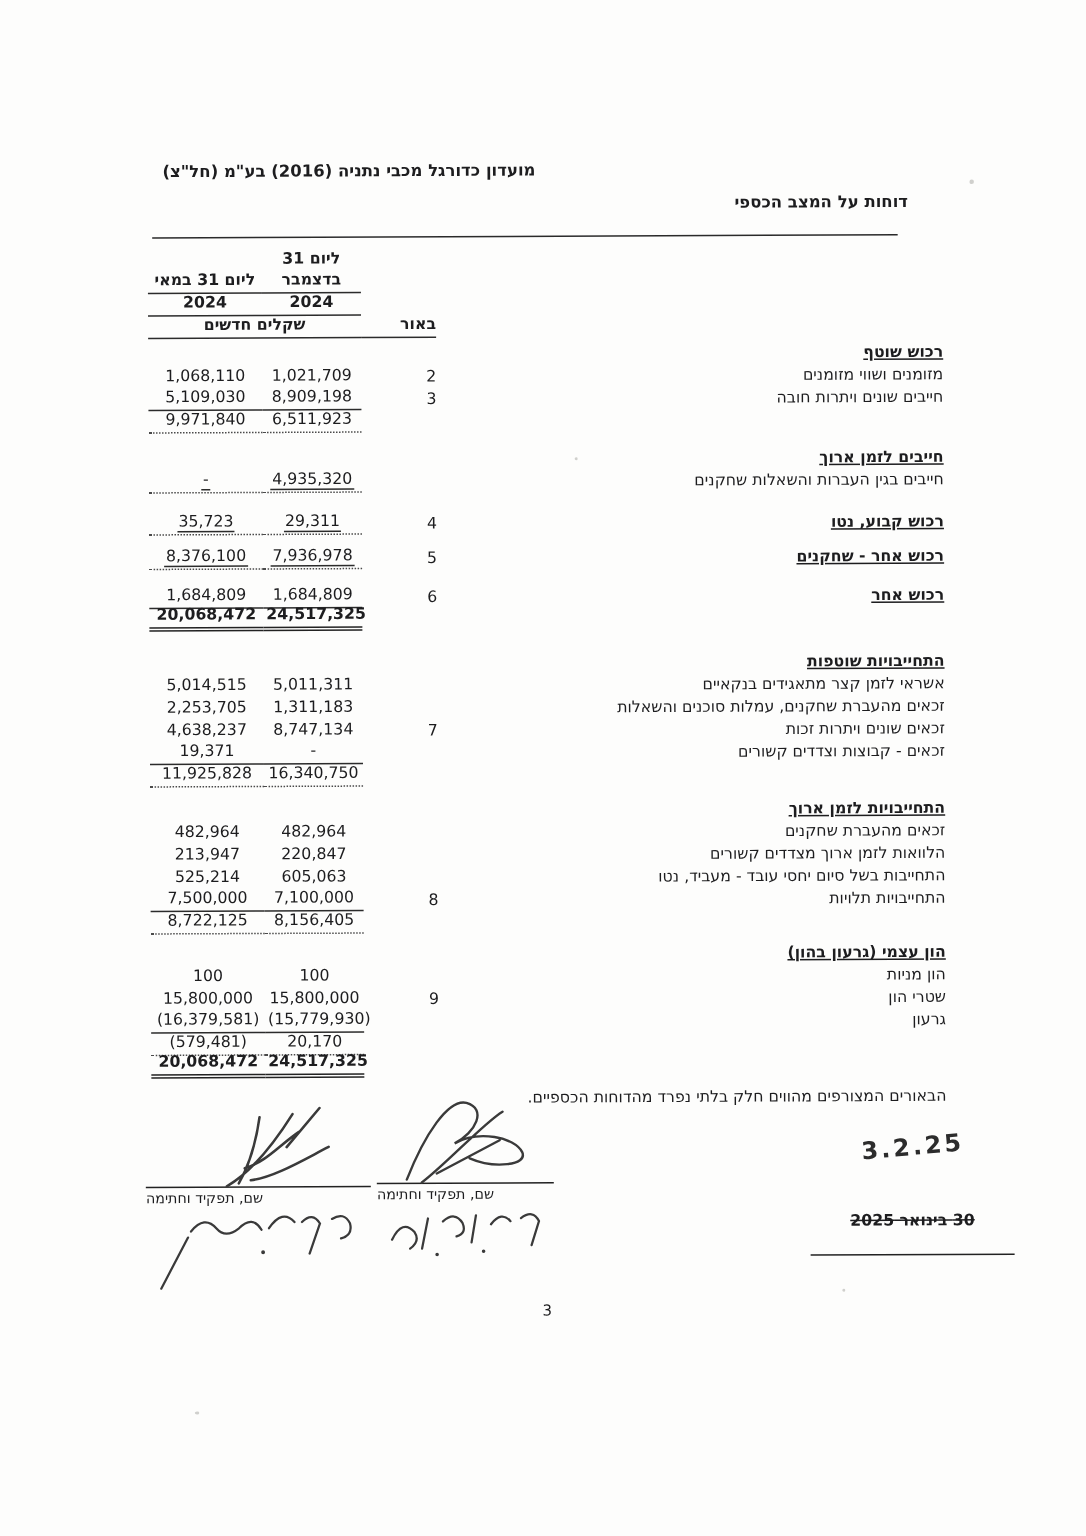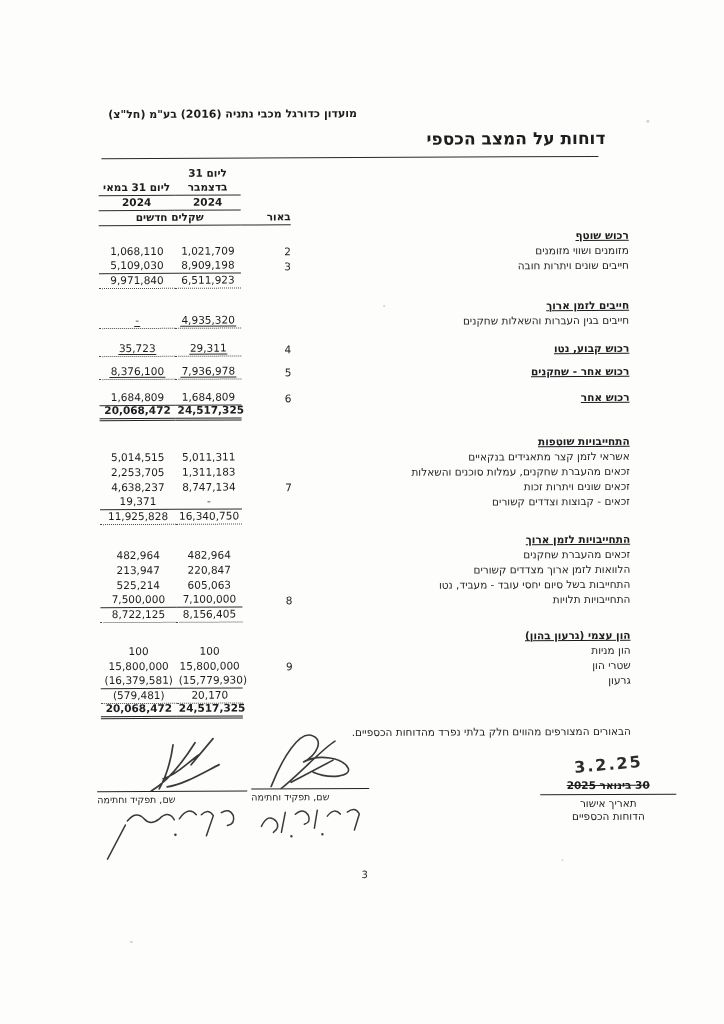--- a/index.html
+++ b/index.html
@@ -1,21 +1,21 @@
 <!DOCTYPE html>
 <html lang="he"><head>
 <meta charset="utf-8">
 <style>
   html,body{margin:0;padding:0;}
   body{width:724px;height:1024px;background:#fbfbfa;}
   .page{position:relative;width:724px;height:1024px;overflow:hidden;background:#fdfdfc;
         font-family:"DejaVu Sans","Liberation Sans",sans-serif;color:#1d1d1f;}
   .doc{position:absolute;inset:0;transform:rotate(-0.25deg);}
   .company{position:absolute;top:107px;left:110px;font-size:11px;font-weight:bold;direction:rtl;}
-  .doc-title{position:absolute;top:129px;right:117px;font-size:17px;font-weight:bold;direction:rtl;}
+  .doc-title{position:absolute;top:129px;right:117px;font-size:11px;font-weight:bold;direction:rtl;}
   .top-rule{position:absolute;top:157px;right:124px;width:497px;border-top:1.6px solid #2a2a2a;}
 
   .fin-table{position:absolute;top:165px;right:94px;width:530px;direction:rtl;font-size:10.5px;}
   .row,.hrow{display:flex;height:15px;line-height:14px;align-items:flex-end;}
   .c{box-sizing:border-box;}
   .c.label{width:338px;padding-left:4px;}
   .c.label.title{font-weight:bold;text-decoration:underline;}
   .c.note{width:50px;text-align:right;}
   .c.num{direction:ltr;text-align:center;padding:0 2px 1px 2px;}
   .c.dec{width:66px;}
@@ -36,21 +36,21 @@
   #secs .sec:nth-of-type(6){margin-top:14px;}
   #secs .sec:nth-of-type(7){margin-top:8px;}
   #secs .sec:nth-of-type(8){margin-top:6px;}
   .thead{margin-bottom:3px;}
 
   .footnote{position:absolute;top:726px;right:94px;direction:rtl;font-size:10.5px;}
 
   .approval{position:absolute;top:756px;right:49px;width:136px;text-align:center;direction:rtl;}
   .hand-date{font-size:16px;font-weight:bold;transform:rotate(-5deg);display:inline-block;
              letter-spacing:2px;color:#2c2c2c;margin-bottom:0;}
-  .struck-wrap{border-bottom:1.5px solid #222;padding-bottom:1px;}
+  .struck-wrap{border-bottom:1.5px solid #222;padding-bottom:15px;margin-top:28px;}
   .struck{font-size:10.5px;font-weight:bold;text-decoration:line-through;}
   .app-caption{font-size:10.5px;margin-top:2px;line-height:13px;}
 
   .sig{position:absolute;text-align:left;}
   .sig-mid{left:250px;top:728px;width:118px;}
   .sig-left{left:96px;top:734px;width:150px;}
   .sig-line{border-top:1.5px solid #222;margin-top:-2px;}
   .sig-label{font-size:9.5px;direction:rtl;margin-top:2px;}
   .scribble{display:block;margin:0 auto;}
   .pgnum{position:absolute;top:869px;left:360px;font-size:10px;}
@@ -279,24 +279,20 @@
           </div>
         </div>
     </div>
 
     <div class="footnote">הבאורים המצורפים מהווים חלק בלתי נפרד מהדוחות הכספיים.</div>
 
     <div class="approval">
       <span class="hand-date">3.2.25</span>
       <div class="struck-wrap">
         <span class="struck">30 בינואר 2025</span>
-      </div>
-      <div class="app-caption">
-        <div>תאריך אישור</div>
-        <div>הדוחות הכספיים</div>
       </div>
     </div>
 
     <div class="sig sig-mid">
       <svg class="scribble" width="115" height="62" viewBox="0 0 115 62">
         <path d="M18 58 C30 28 46 4 58 7 C72 11 64 27 50 34 C66 25 90 30 95 40 C99 49 76 51 60 44 M28 60 C44 48 70 20 82 13 M38 54 L80 32" stroke="#3a3a3a" fill="none" stroke-width="1.6" stroke-linecap="round"></path>
       </svg>
       <div class="sig-line"></div>
       <div class="sig-label">שם, תפקיד וחתימה</div>
       <svg class="scribble" width="118" height="40" viewBox="0 0 118 40">

